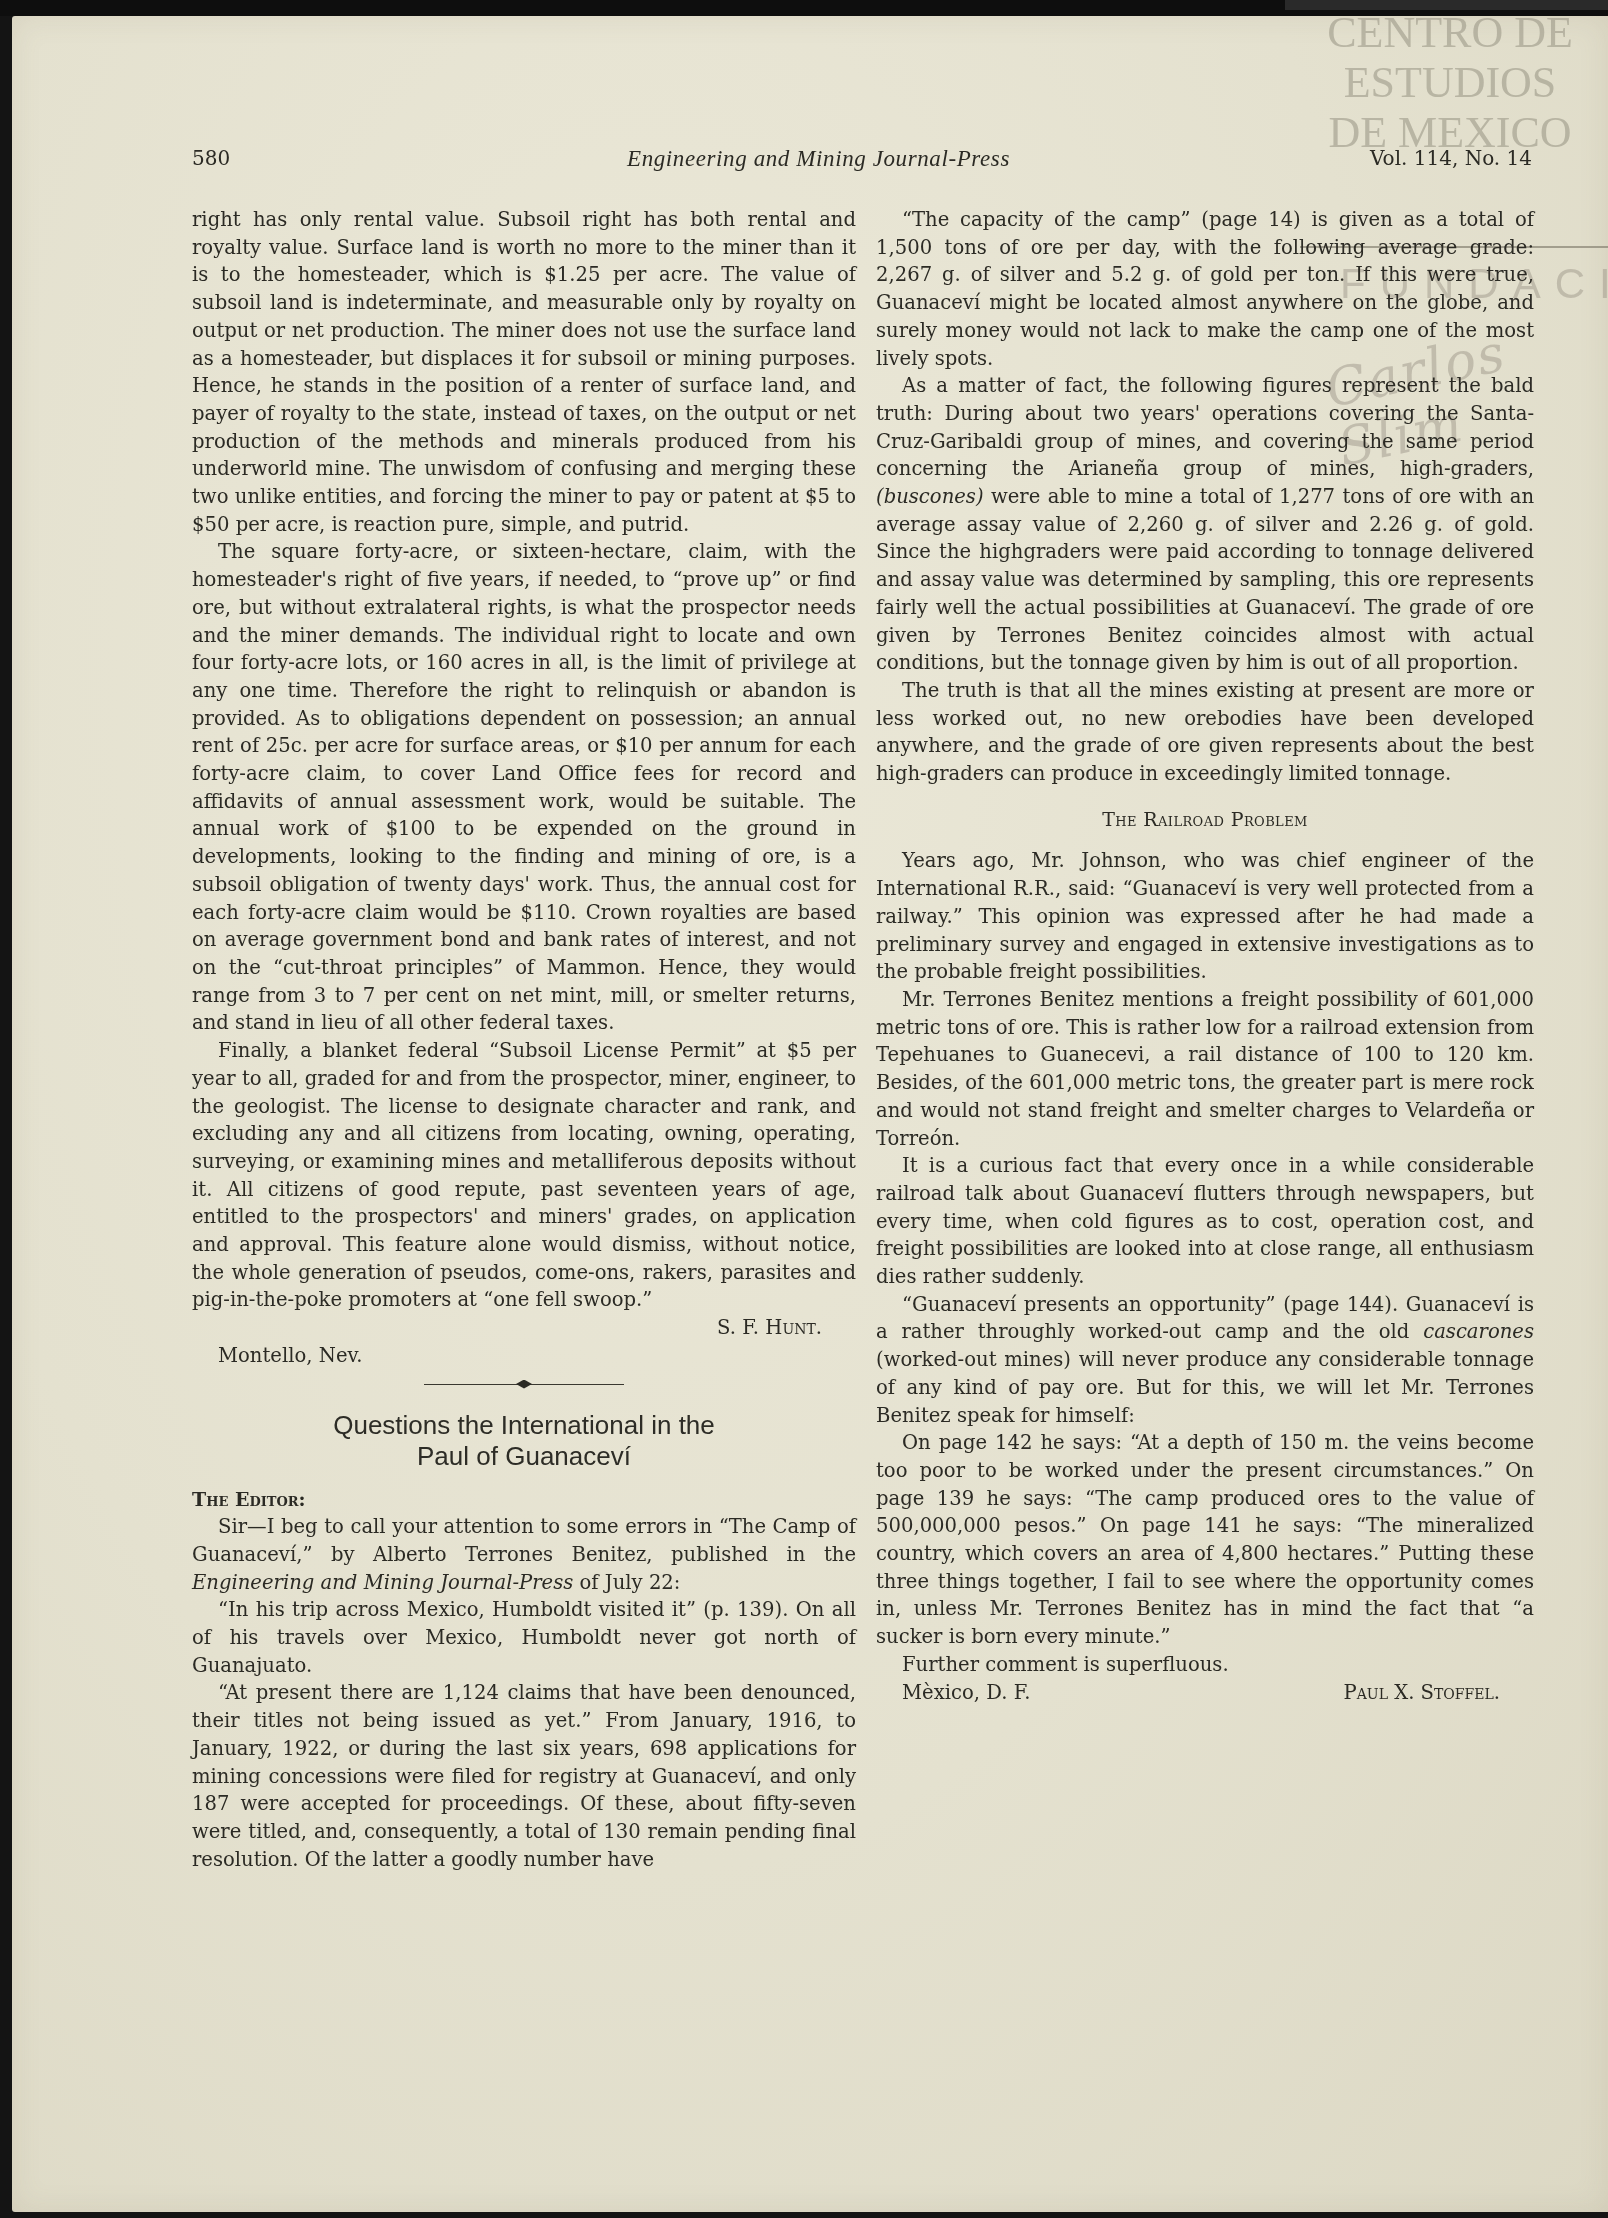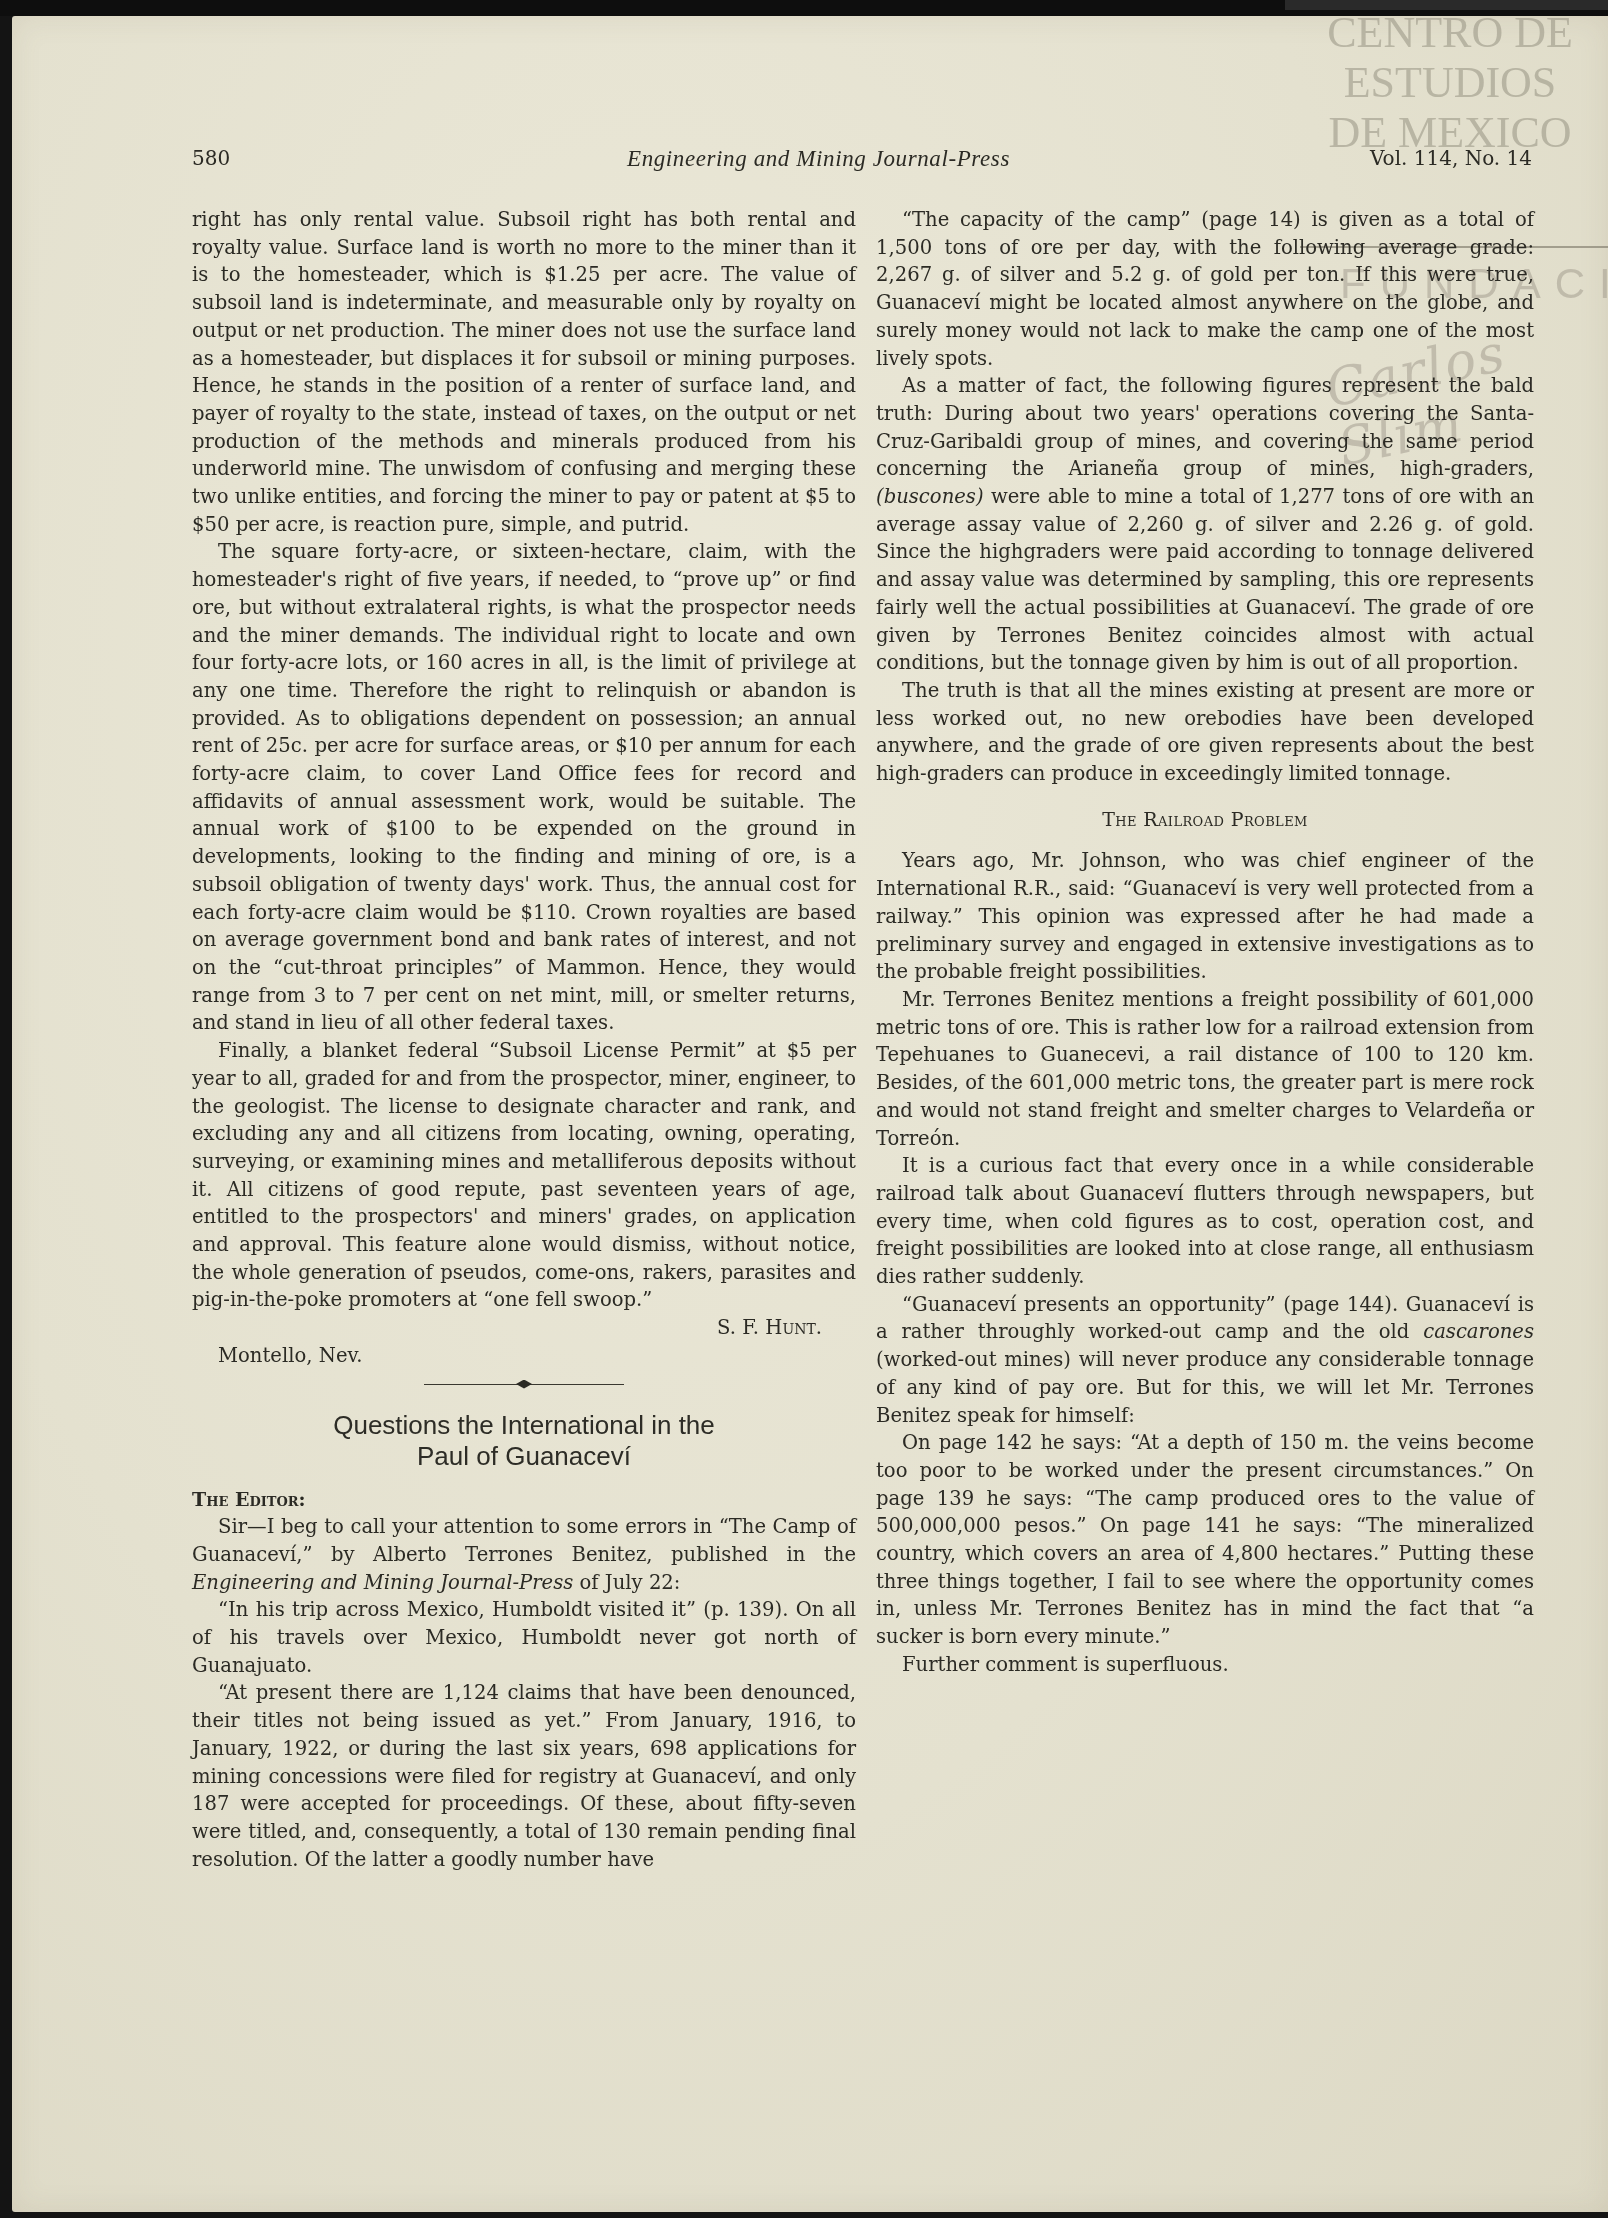--- a/index.html
+++ b/index.html
@@ -237,14 +237,18 @@
     <p>Years ago, Mr. Johnson, who was chief engineer of the International R.R., said: “Guanaceví is very well protected from a railway.” This opinion was expressed after he had made a preliminary survey and engaged in extensive investigations as to the probable freight pos­sibilities.</p>
     <p>Mr. Terrones Benitez mentions a freight possibility of 601,000 metric tons of ore. This is rather low for a railroad extension from Tepehuanes to Guanecevi, a rail distance of 100 to 120 km. Besides, of the 601,000 metric tons, the greater part is mere rock and would not stand freight and smelter charges to Velardeña or Torreón.</p>
     <p>It is a curious fact that every once in a while con­siderable railroad talk about Guanaceví flutters through newspapers, but every time, when cold figures as to cost, operation cost, and freight possibilities are looked into at close range, all enthusiasm dies rather suddenly.</p>
     <p>
       <span>“Guanaceví presents an opportunity” (page 144). Guanaceví is a rather throughly worked-out camp and the old</span>
       <i>cascarones</i>
       <span>(worked-out mines) will never pro­duce any considerable tonnage of any kind of pay ore. But for this, we will let Mr. Terrones Benitez speak for himself:</span>
     </p>
     <p>On page 142 he says: “At a depth of 150 m. the veins become too poor to be worked under the present cir­cumstances.” On page 139 he says: “The camp produced ores to the value of 500,000,000 pesos.” On page 141 he says: “The mineralized country, which covers an area of 4,800 hectares.” Putting these three things together, I fail to see where the opportunity comes in, unless Mr. Terrones Benitez has in mind the fact that “a sucker is born every minute.”</p>
     <p>Further comment is superfluous.</p>
+    <div class="sig-line">
+      <span>Mèxico, D. F.</span>
+      <span class="sc">Paul X. Stoffel.</span>
+    </div>
   </div>
 </div>
 
 </body></html>

